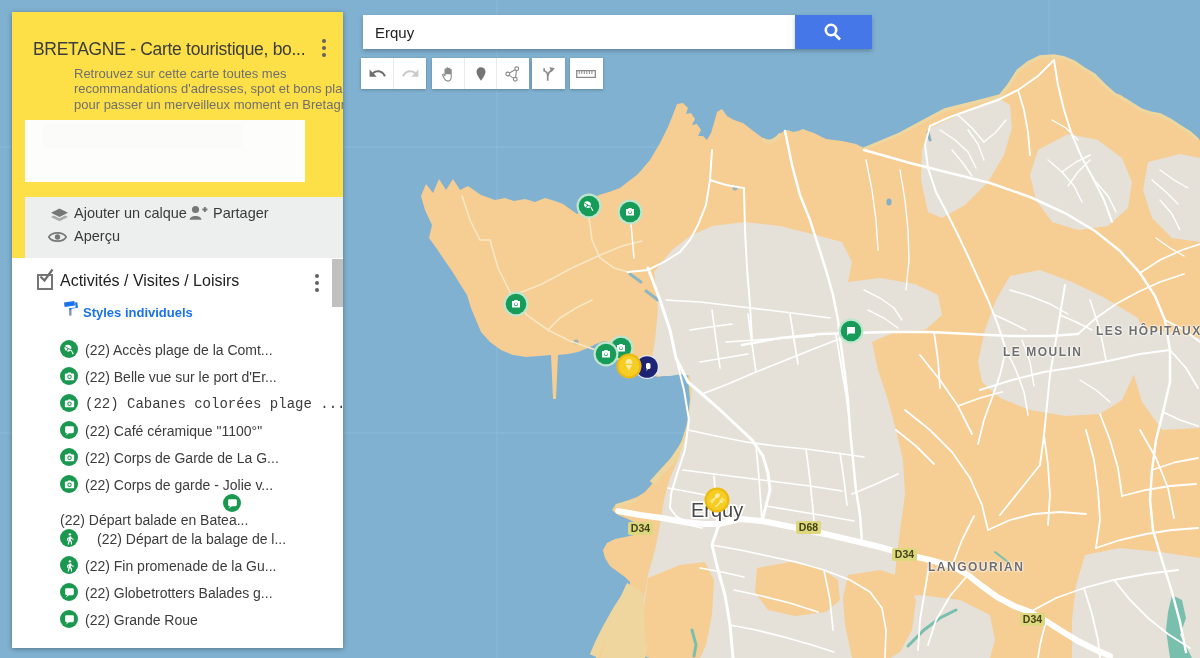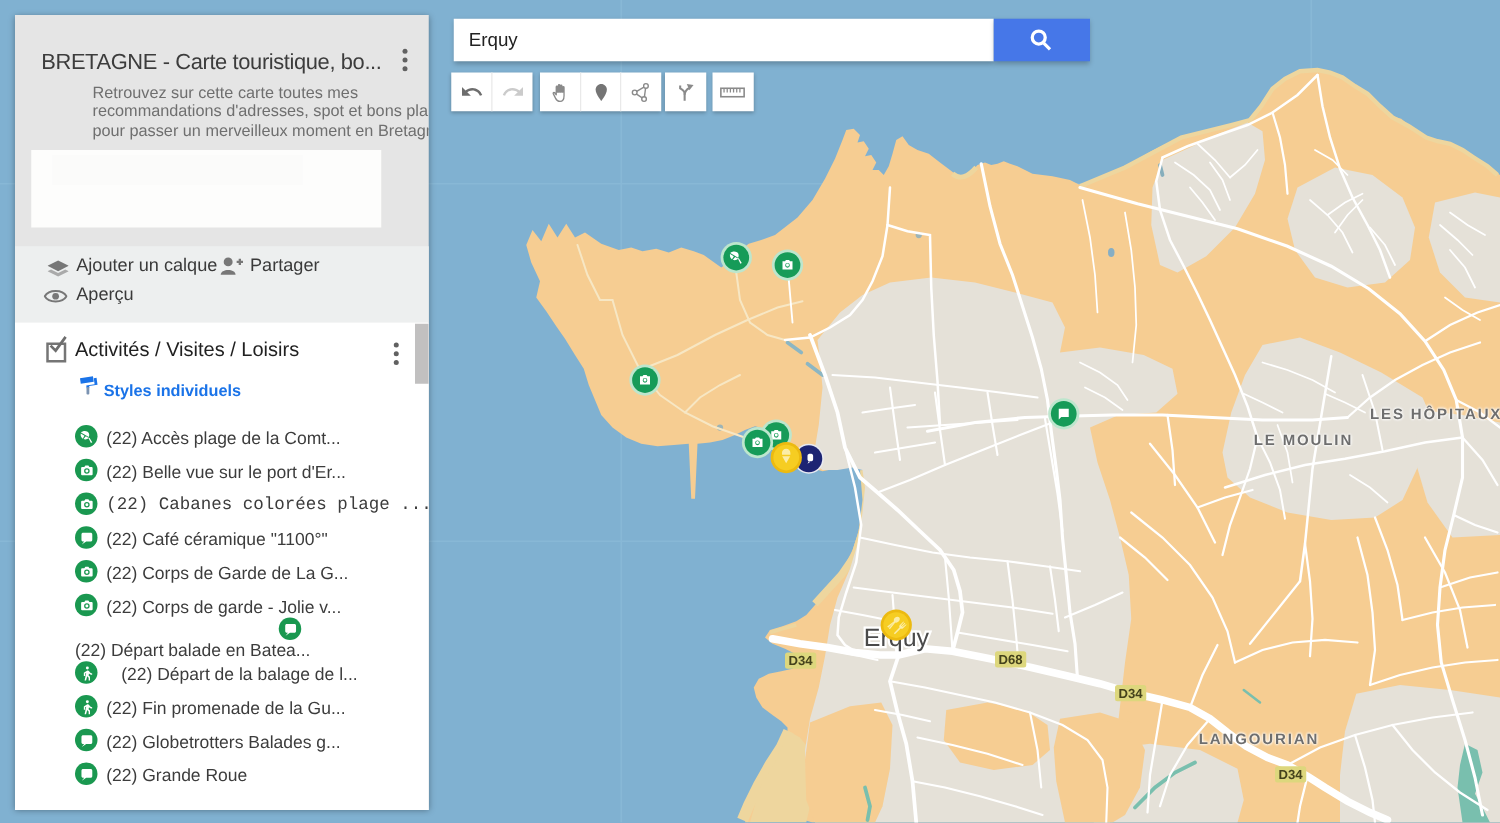--- a/index.html
+++ b/index.html
@@ -14,28 +14,28 @@
   #searchbox span{position:absolute;left:12px;top:9px;font-size:15px;color:#222;}
   #searchbtn{position:absolute;left:795px;top:15px;width:77px;height:34px;
     background:#4677e8;box-shadow:0 2px 4px rgba(0,0,0,.25);}
   
   .tgroup{position:absolute;top:58px;height:31px;background:#fff;
     box-shadow:0 1px 3px rgba(0,0,0,.25);display:flex;}
   .tbtn{width:32px;height:31px;display:flex;align-items:center;justify-content:center;}
   .tbtn + .tbtn{border-left:1px solid #e9e9e9;}
   
   #panel{position:absolute;left:12px;top:12px;width:331px;height:636px;
-    background:#e5e5e5;box-shadow:0 1px 5px rgba(0,0,0,.35);overflow:hidden;}
+    background:#fde047;box-shadow:0 1px 5px rgba(0,0,0,.35);overflow:hidden;}
   #ptitle{position:absolute;left:21px;top:27px;font-size:17.5px;color:#3c3c3c;
     white-space:nowrap;letter-spacing:-0.3px;}
   #pdesc{position:absolute;left:21px;top:54px;font-size:13px;color:#6f6f6f;
     line-height:15.3px;white-space:nowrap;margin-left:41px;}
   .dots{position:absolute;width:4px;color:#616161;}
   .dot{width:4px;height:4px;border-radius:50%;background:#616161;margin:3px 0;}
-  #graysec{position:absolute;left:0px;top:185px;width:344px;height:61px;background:#edefef;}
+  #graysec{position:absolute;left:13px;top:185px;width:344px;height:61px;background:#edefef;}
   #graysec .g-ic{position:absolute;}
   .gtext{position:absolute;font-size:14.5px;color:#3a3a3a;}
   #listsec{position:absolute;left:0;top:246px;width:331px;height:390px;background:#fff;padding-left:35px;}
   #scrollbar{position:absolute;left:320px;top:1px;width:11px;height:48px;background:#c1c0c0;}
   .cbx{position:absolute;left:25px;top:16px;width:12px;height:12px;border:2px solid #757575;}
   #ltitle{position:absolute;left:48px;top:14px;font-size:16px;color:#212121;}
   #styles{position:absolute;left:71px;top:47px;font-size:13px;color:#1a73e8;font-weight:bold;}
   .item{position:absolute;left:48px;height:27px;display:flex;align-items:flex-end;}
   .item .ic{width:18px;height:18px;border-radius:50%;background:#1a9850;margin-right:7px;
     display:flex;align-items:center;justify-content:center;flex:none;}
@@ -530,13 +530,13 @@
             <path fill="#fff" d="M5 6.5 L8.2 6.5 L9.8 4.5 L14.2 4.5 L15.8 6.5 L19 6.5 C20 6.5 20.5 7 20.5 8 L20.5 17.5 C20.5 18.5 20 19 19 19 L5 19 C4 19 3.5 18.5 3.5 17.5 L3.5 8 C3.5 7 4 6.5 5 6.5 Z M12 16.6 A4.1 4.1 0 1 0 12 8.4 A4.1 4.1 0 1 0 12 16.6 Z M12 14.7 A2.2 2.2 0 1 1 12 10.3 A2.2 2.2 0 1 1 12 14.7 Z" fill-rule="evenodd"></path>
           </svg>
         </div>
         <div class="tx">(22) Île de la Comtesse</div>
       </div>
     </div>
 </div>
 
 <div class="lbl" style="left:1003px;top:345px;">LE MOULIN</div>
 <div class="lbl" style="left:1096px;top:324px;">LES HÔPITAUX</div>
-<div class="lbl" style="left:928px;top:584px;padding-left:31px;">LANGOURIAN</div>
+<div class="lbl" style="left:928px;top:560px;">LANGOURIAN</div>
 
 </body></html>

